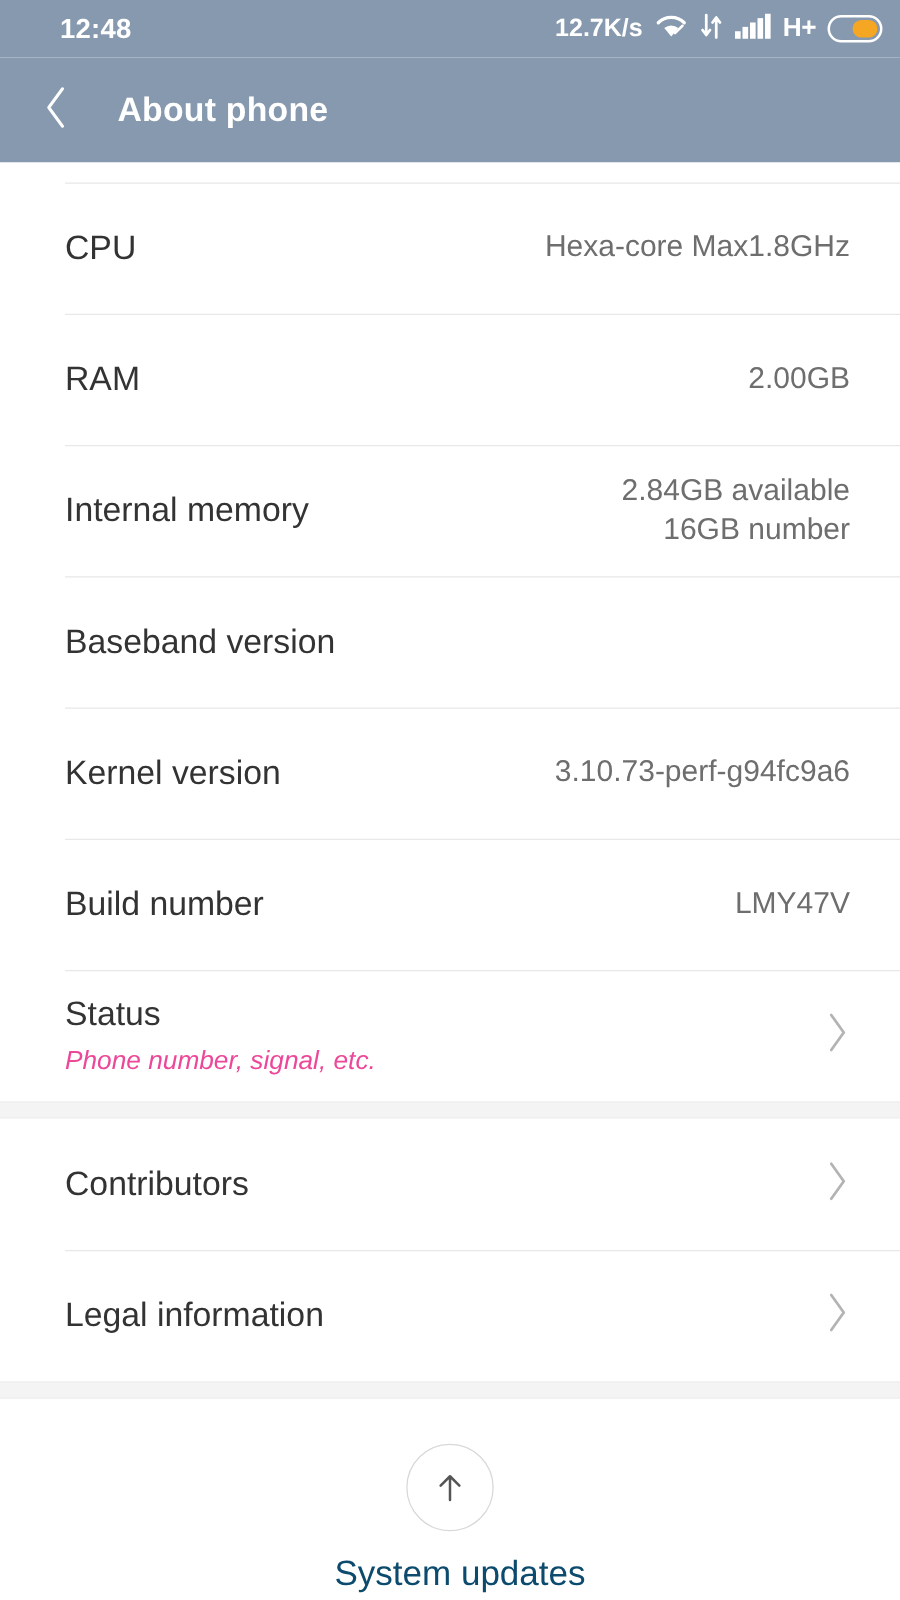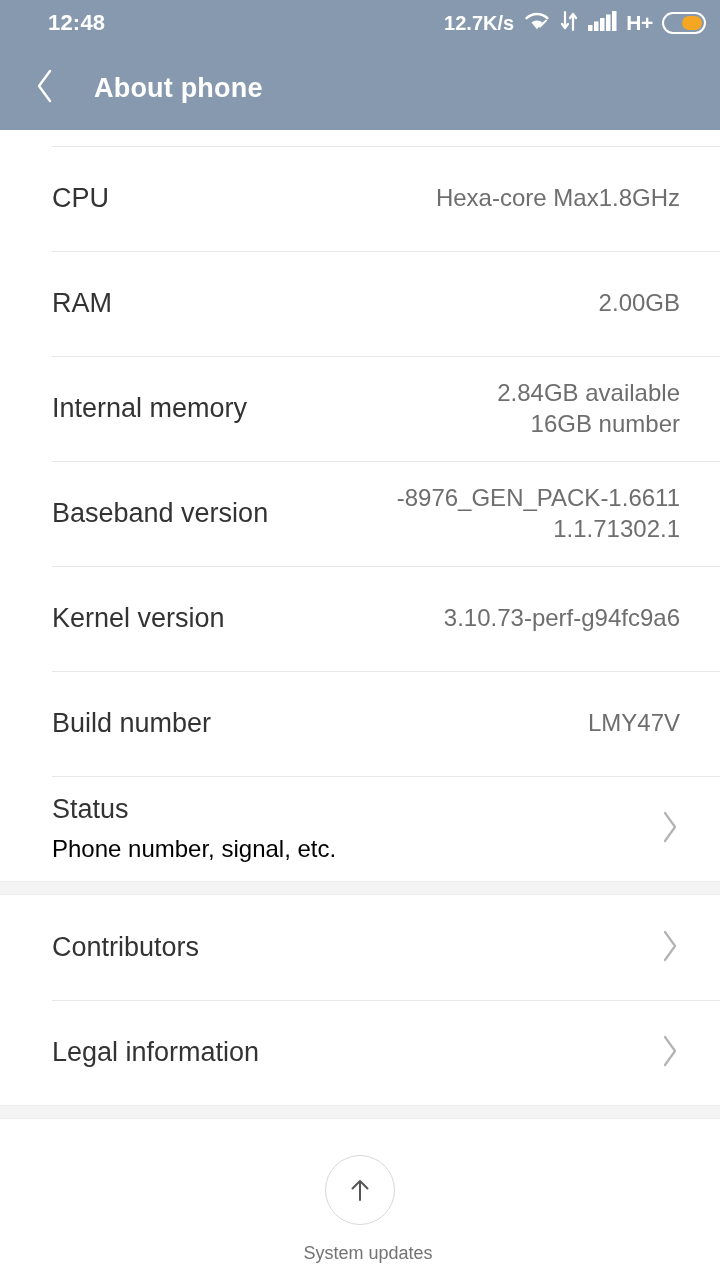--- a/index.html
+++ b/index.html
@@ -51,21 +51,21 @@
   .row + .row::before {
     content:""; position:absolute; left:52px; right:0; top:0;
     height:1px; background:#e8e8e8;
   }
   .row.top-divider::before {
     content:""; position:absolute; left:52px; right:0; top:0;
     height:1px; background:#e8e8e8;
   }
   .row-main { display:flex; flex-direction:column; justify-content:center; }
   .row-label { font-size:27px; color:#333333; line-height:1.25; }
-  .row-sub { font-size:24px; color:#000000; margin-top:7px; line-height:1.25; }
+  .row-sub { font-size:21px; color:#ec4899; margin-top:7px; line-height:1.25;font-style:italic; }
   .row-value {
     font-size:24px; color:#6e6e6e; text-align:right;
     line-height:1.28; white-space:pre-line; padding-left:20px;
   }
   .row-clipped { min-height:16px; padding:0 40px 0 52px; }
 
   .chev { flex:0 0 auto; margin-left:16px; }
 
   .gap { height:14px; background:#f4f4f4;
          border-top:1px solid #ececec; border-bottom:1px solid #ececec; }
@@ -73,21 +73,21 @@
   
   .footer {
     display:flex; flex-direction:column; align-items:center;
     justify-content:center; padding-top:36px; background:#fff;
   }
   .update-circle {
     width:70px; height:70px; border-radius:50%;
     border:1px solid #d8d8d8;
     display:flex; align-items:center; justify-content:center;
   }
-  .update-label { margin-top:18px; font-size:18px; color:#737373;margin-left:16px; }
+  .update-label { margin-top:18px; font-size:28px; color:#0c4a6e;margin-left:16px; }
 </style>
 </head>
 <body>
 
 <div id="screen">
 
   <div class="statusbar">
     <div class="sb-time">12:48</div>
     <div class="sb-right">
       <span class="sb-net">12.7K/s</span>
@@ -159,22 +159,20 @@
         <div class="row-label">Internal memory</div>
       </div>
       <div class="row-value">2.84GB available
 16GB number</div>
     </div>
 
     <div class="row">
       <div class="row-main">
         <div class="row-label">Baseband version</div>
       </div>
-      <div class="row-value">-8976_GEN_PACK-1.6611
-1.1.71302.1</div>
     </div>
 
     <div class="row">
       <div class="row-main">
         <div class="row-label">Kernel version</div>
       </div>
       <div class="row-value">3.10.73-perf-g94fc9a6</div>
     </div>
 
     <div class="row">

